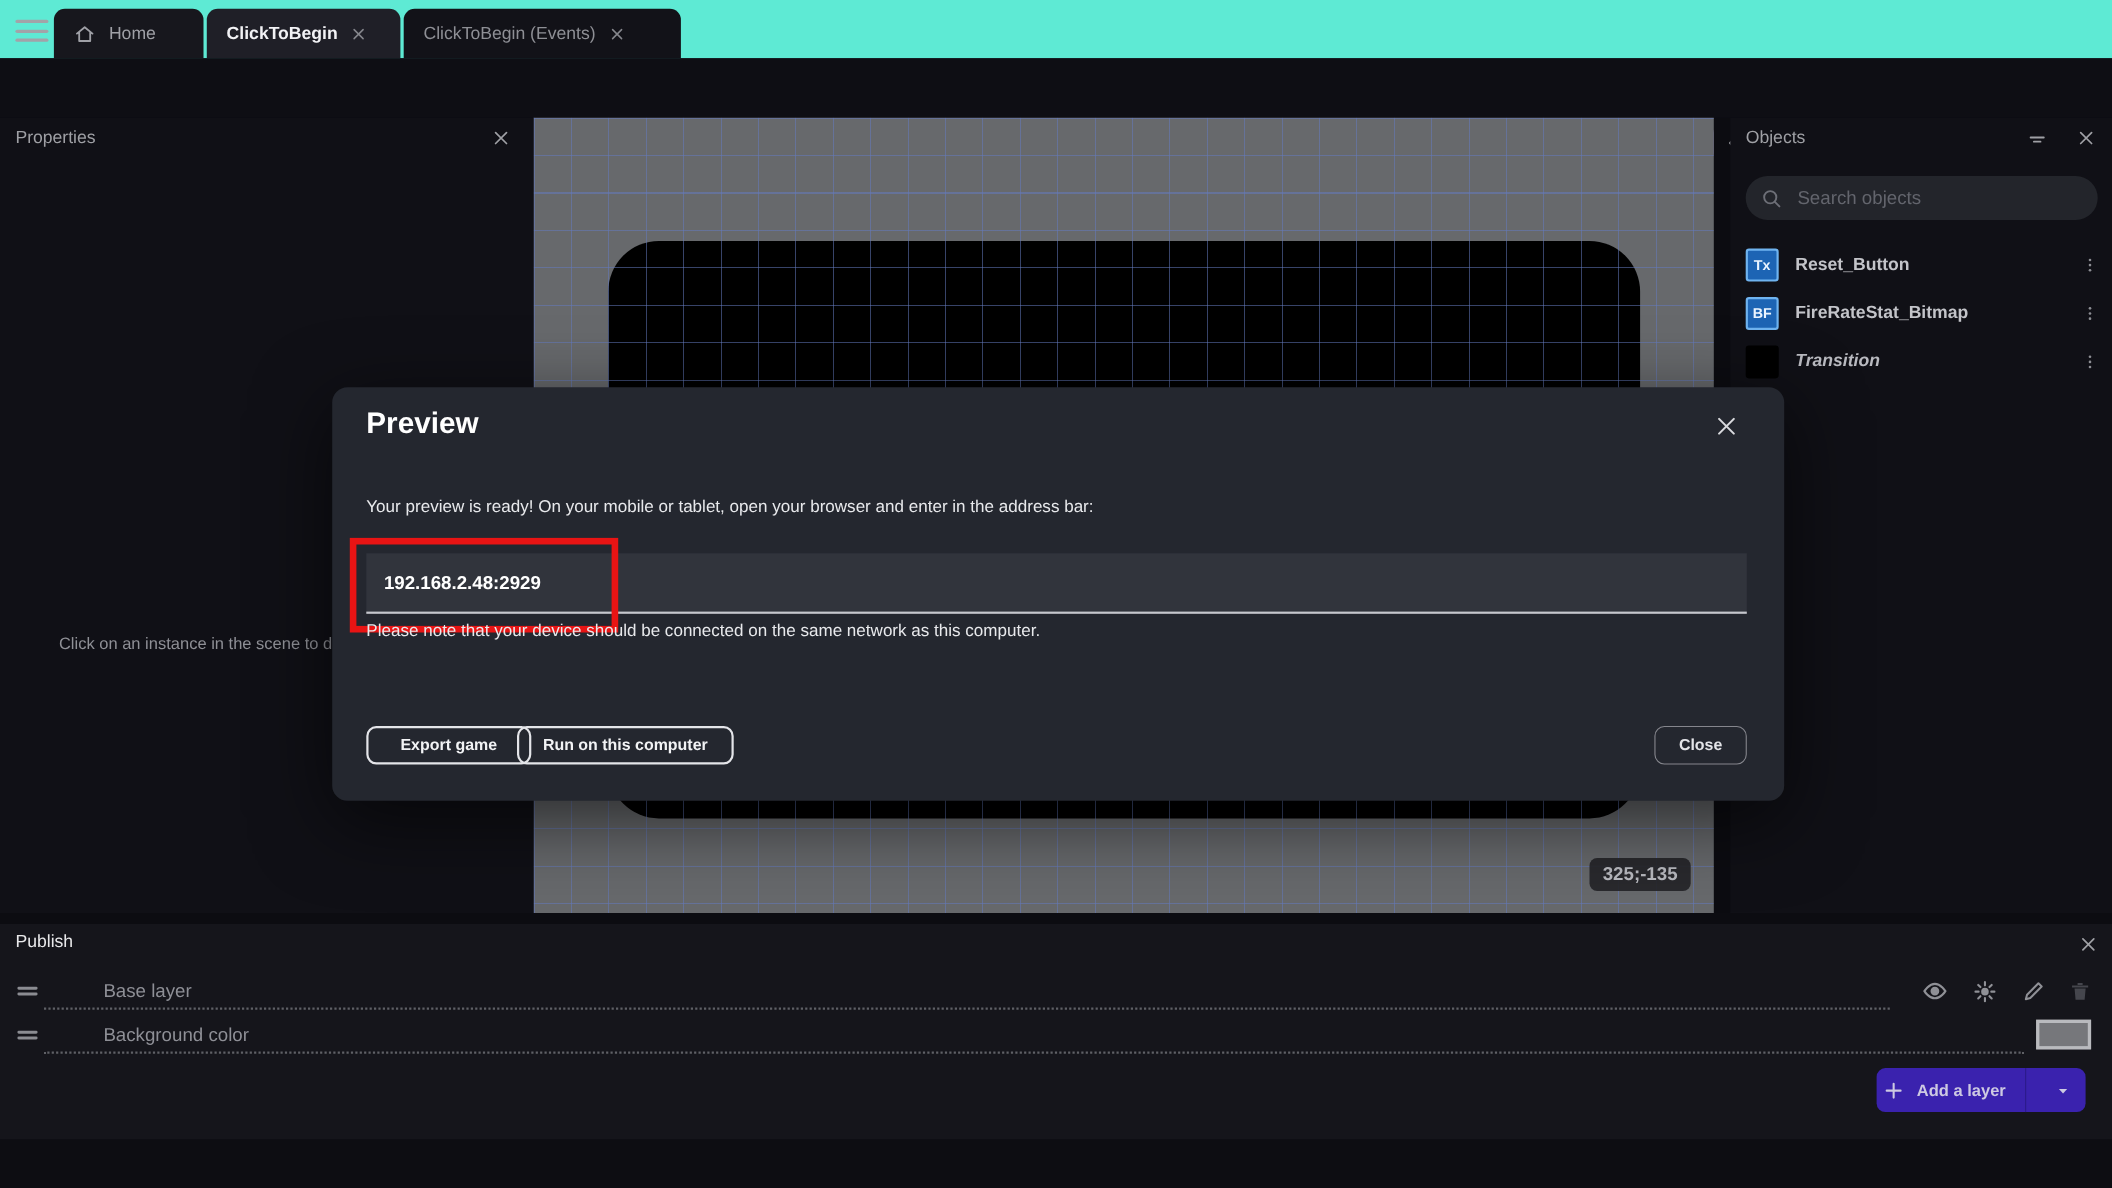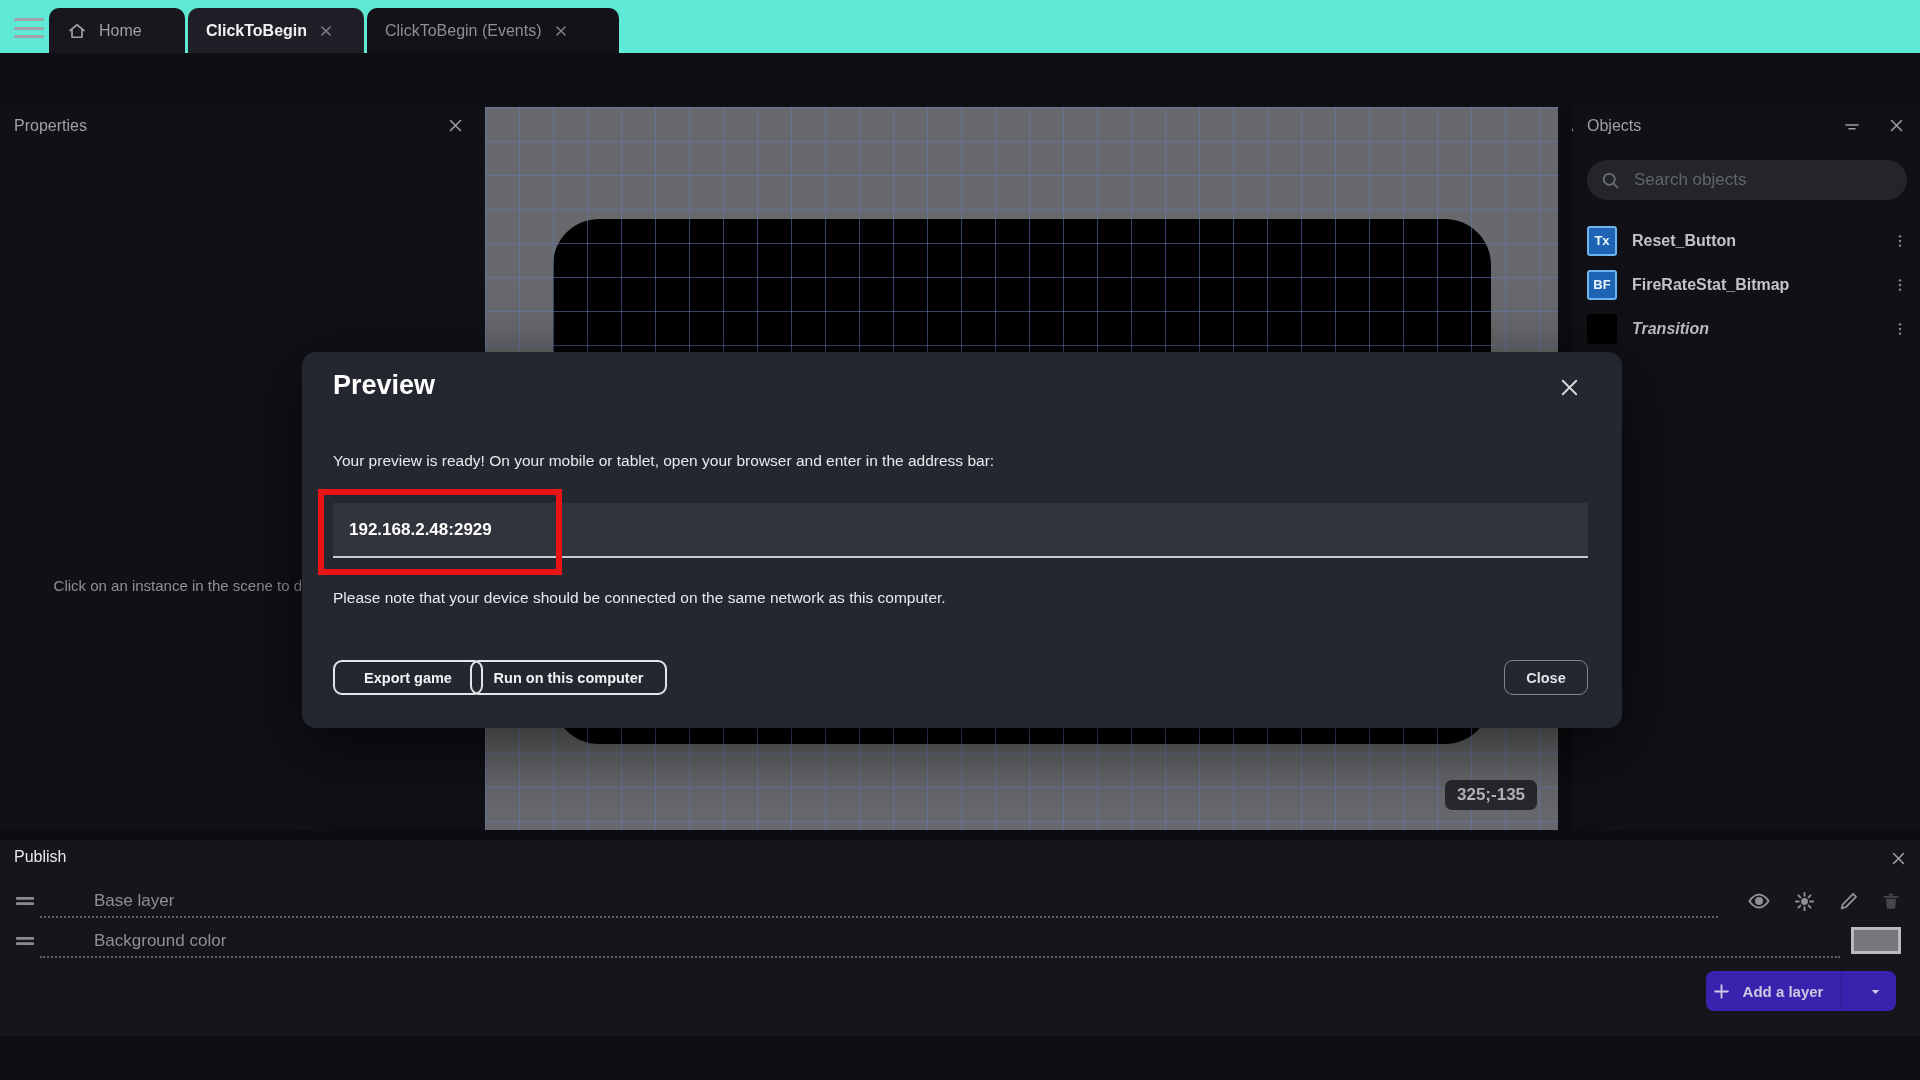--- a/index.html
+++ b/index.html
@@ -398,21 +398,21 @@
         <svg width="23" height="23" viewBox="0 0 24 24" fill="none" stroke="currentColor" stroke-width="2" stroke-linecap="round">
           <path d="M5 5l14 14M19 5 5 19"></path>
         </svg>
       </div>
 
     <div class="abs modal-text" style="top:100px;">Your preview is ready! On your mobile or tablet, open your browser and enter in the address bar:</div>
 
     <input class="abs url-field" value="192.168.2.48:2929" style="">
     <div class="abs red-box"></div>
 
-    <div class="abs modal-text" style="top:237px;">Please note that your device should be connected on the same network as this computer.</div>
+    <div class="abs modal-text" style="top:213px;">Please note that your device should be connected on the same network as this computer.</div>
 
     <div class="abs m-btn" style="left:31px;width:150px;">
         <span>Export game</span>
       </div>
     <div class="abs m-btn" style="left:168px;width:197px;">
         <span>Run on this computer</span>
       </div>
     <div class="abs m-btn close" style="left:1202px;width:84px;">
         <span>Close</span>
       </div>

